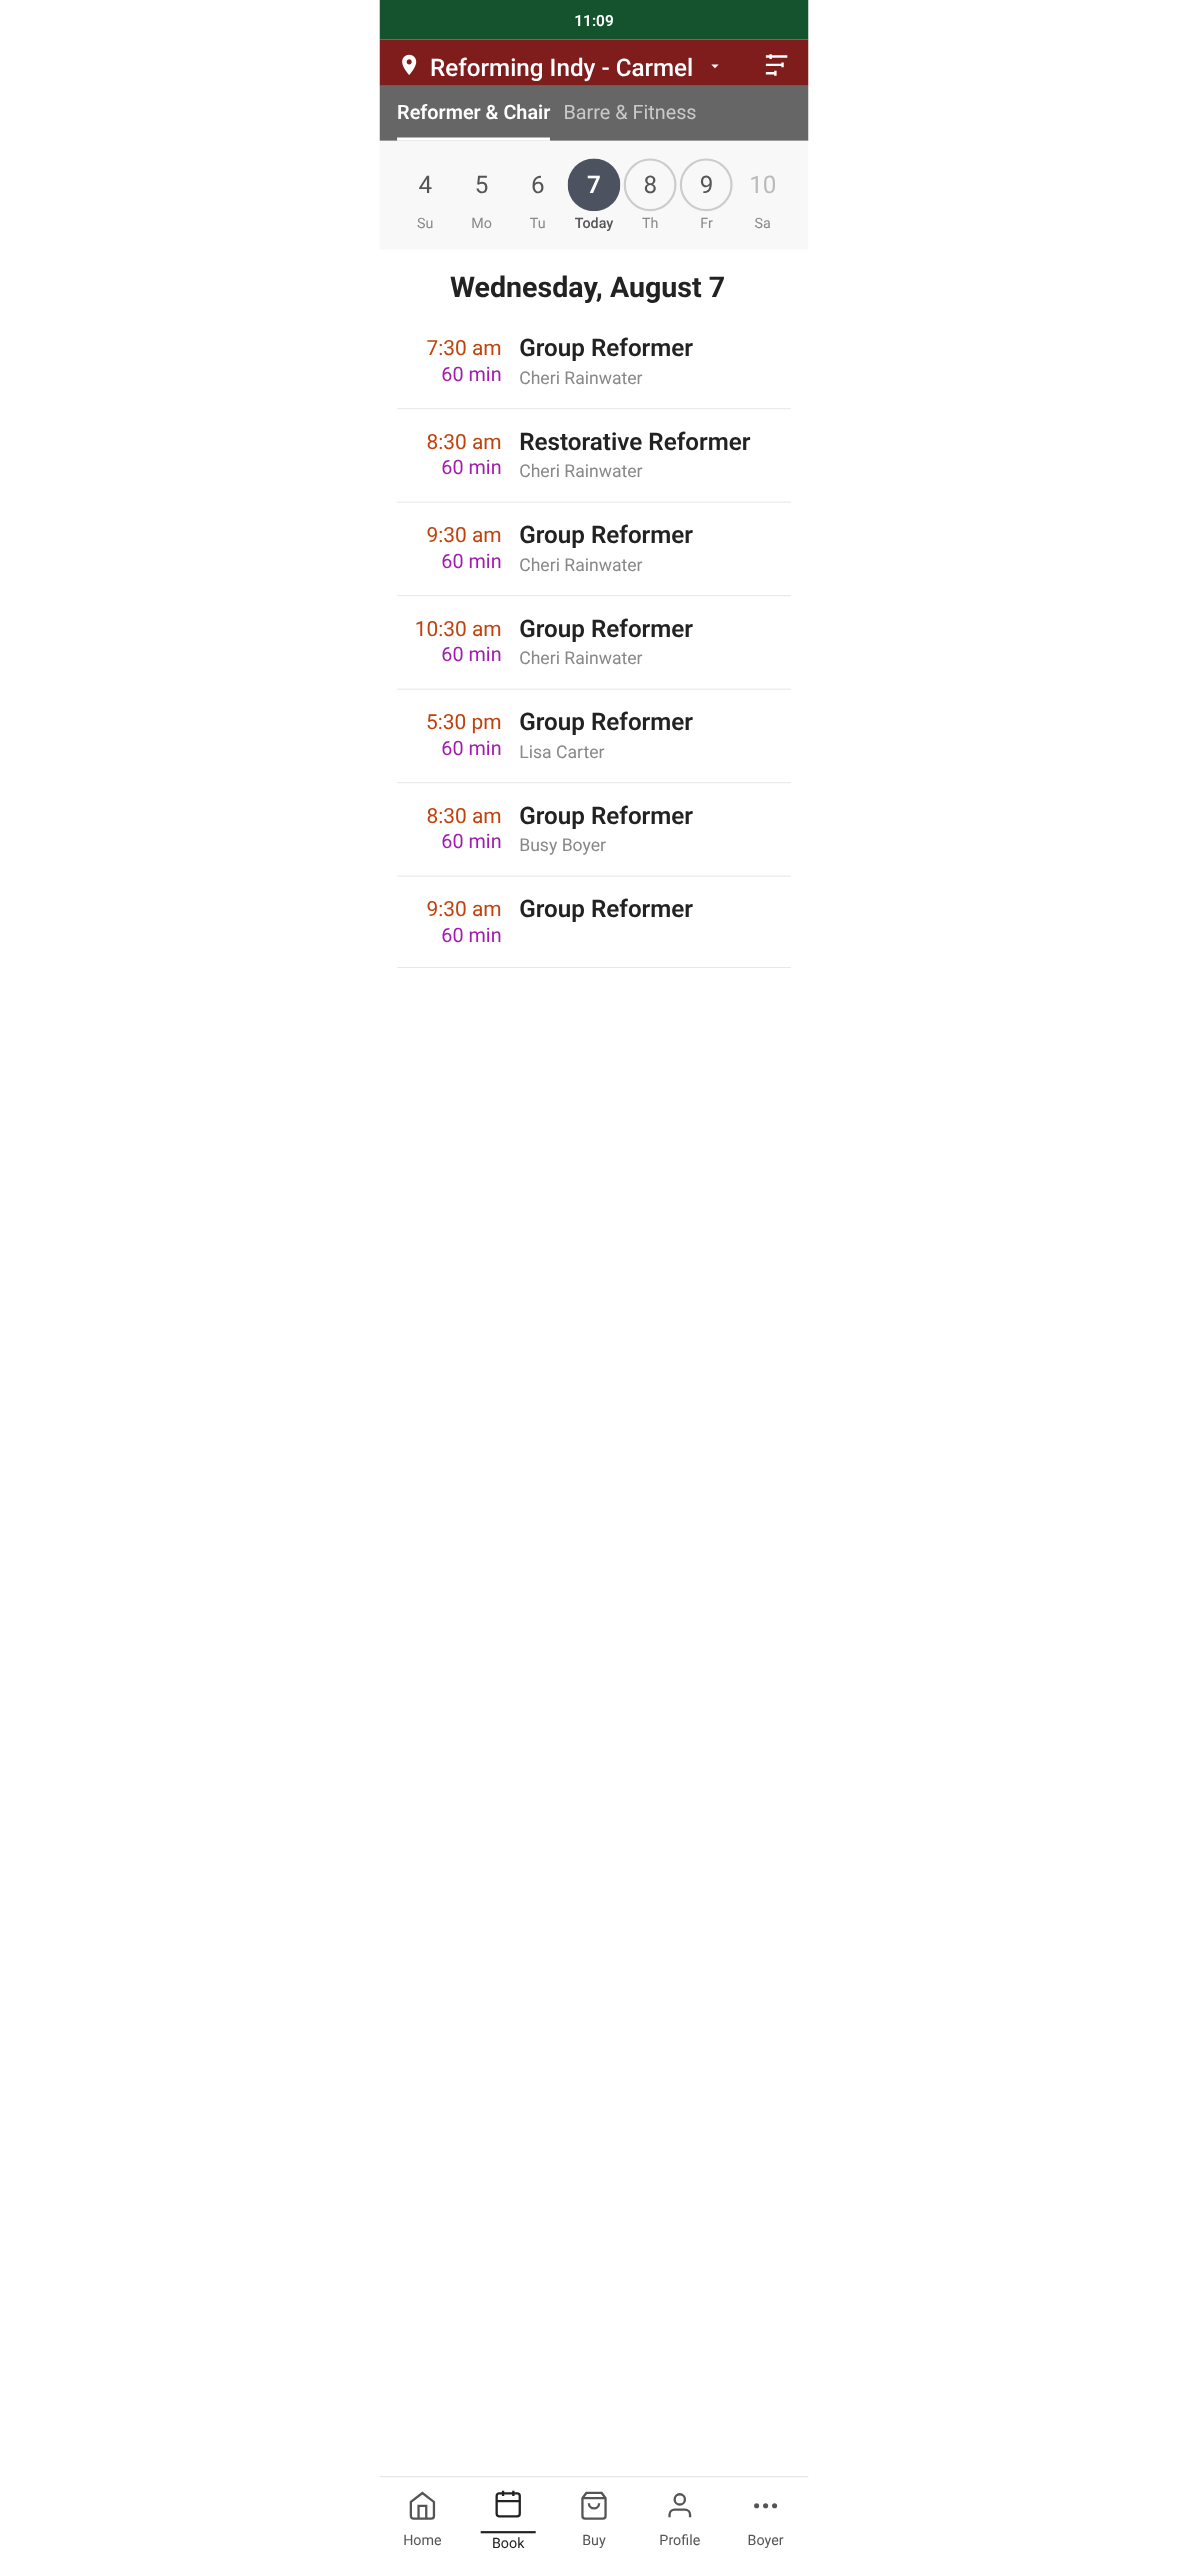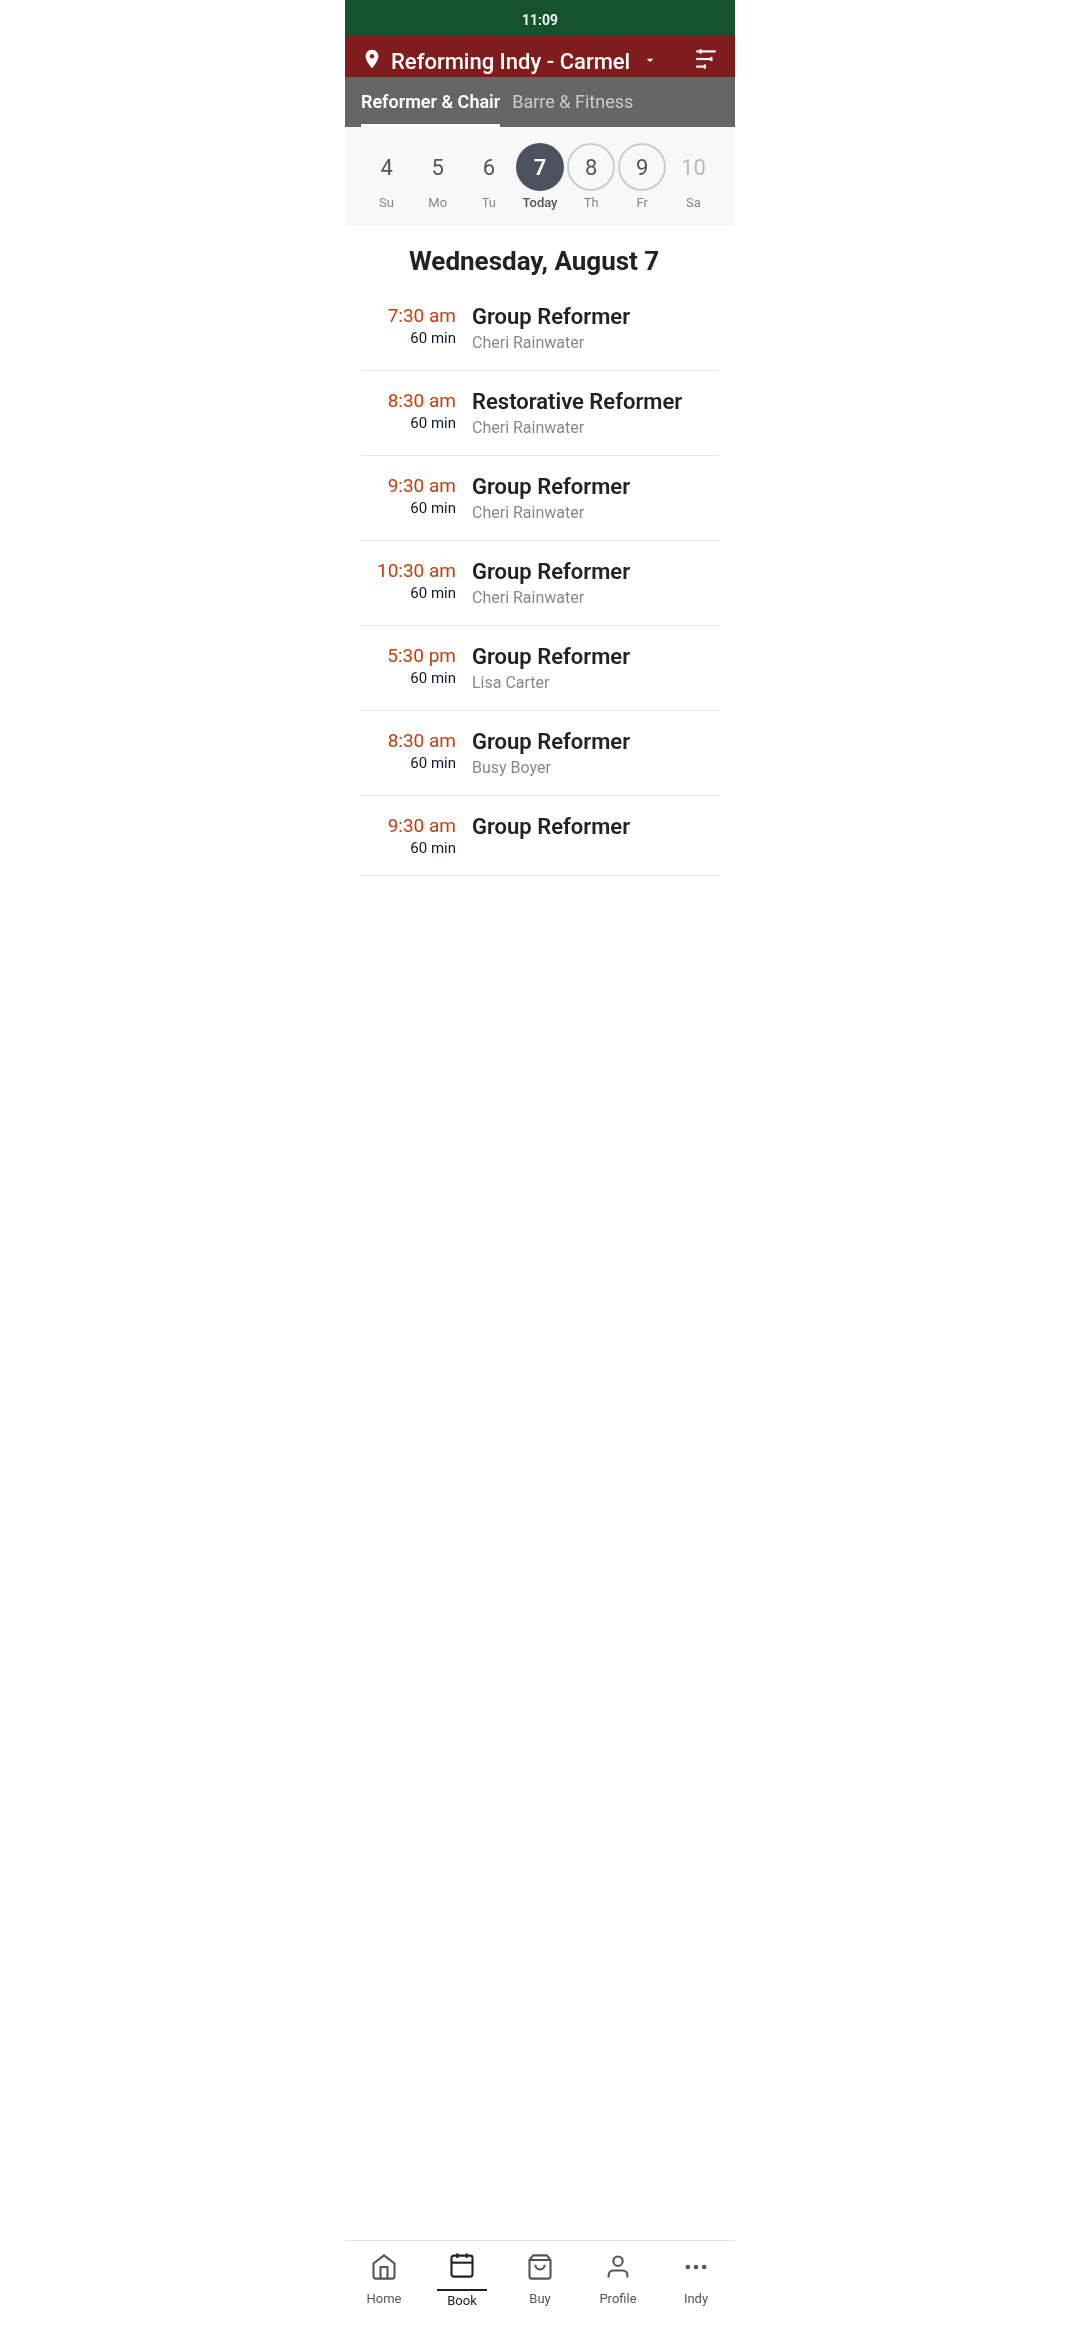--- a/index.html
+++ b/index.html
@@ -174,22 +174,22 @@
       text-align: right;
     }
 
     .time-main {
       font-size: 19px;
       color: #c2410c;
       font-weight: 400;
     }
 
     .time-duration {
-      font-size: 15px;
-      color: #0f172a;
+      font-size: 18px;
+      color: #a21caf;
       margin-top: 2px;
     }
 
     .class-col {
       flex: 1;
     }
 
     .class-name {
       font-size: 22px;
       font-weight: 600;
@@ -198,21 +198,21 @@
 
     .class-instructor {
       font-size: 16px;
       color: #888;
       margin-top: 4px;
     }
 
     
     .bottom-nav {
       position: fixed;
-      bottom: 12px;
+      bottom: 0;
       left: 50%;
       transform: translateX(-50%);
       width: 390px;
       background: white;
       border-top: 1px solid #e0e0e0;
       display: flex;
       justify-content: space-around;
       align-items: center;
       padding: 10px 0 20px;
     }
@@ -458,15 +458,15 @@
   </div>
 
   <div class="nav-item">
     <span class="nav-icon">
       <svg width="28" height="28" viewBox="0 0 24 24" fill="#555">
         <circle cx="5" cy="12" r="2"></circle>
         <circle cx="12" cy="12" r="2"></circle>
         <circle cx="19" cy="12" r="2"></circle>
       </svg>
     </span>
-    <span class="nav-label">Indy</span>
+    <span class="nav-label">Boyer</span>
   </div>
 </div>
 
 </body></html>

